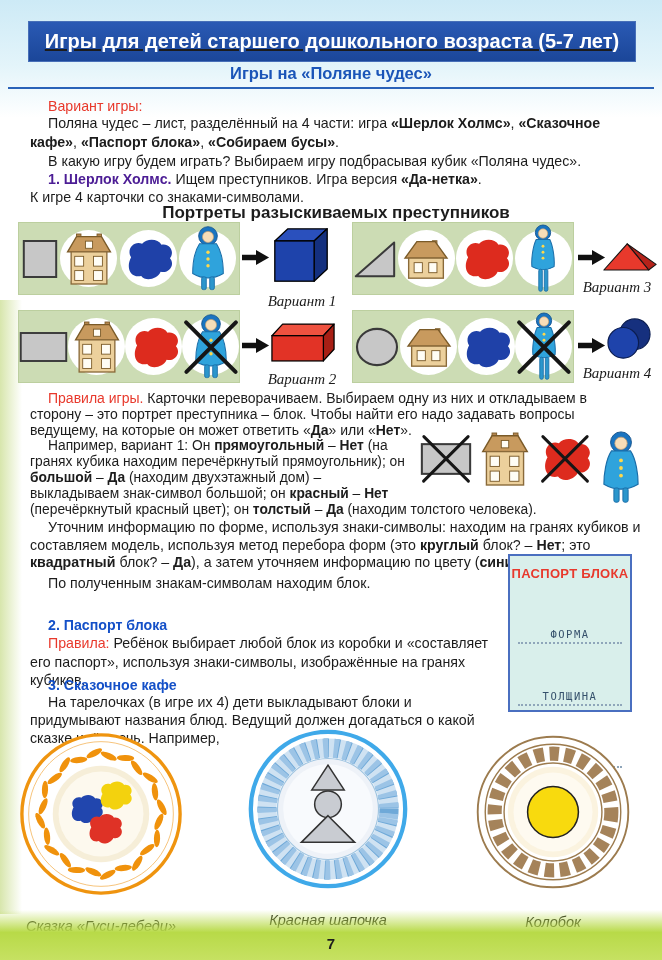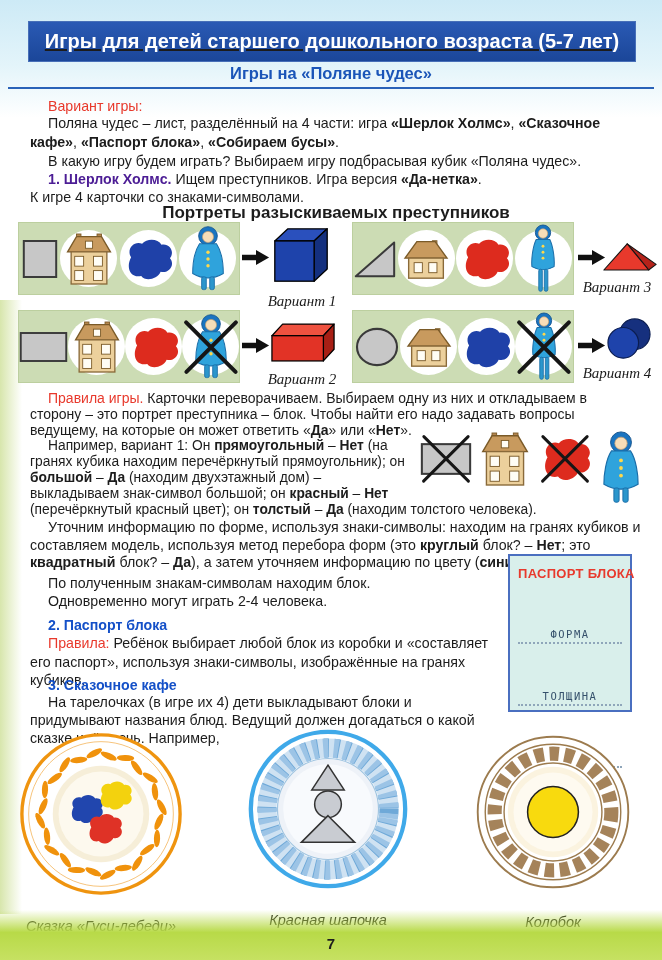--- a/index.html
+++ b/index.html
@@ -37,21 +37,21 @@
     width:66px;height:3.4px;background:#161616;border-radius:2px;z-index:3;}
   .xwrap::before{transform:translate(-50%,-50%) rotate(45deg);}
   .xwrap::after{transform:translate(-50%,-50%) rotate(-45deg);}
   .variant{position:absolute;font-family:"Liberation Serif",serif;font-style:italic;
     font-size:15px;color:#1c1c1c;text-align:center;}
   .abs{position:absolute;}
   .ex-strip{float:right;width:222px;height:62px;margin:-10px 0 2px 8px;
     display:flex;align-items:center;justify-content:space-between;overflow:visible;}
   .passport{position:absolute;left:508px;top:554px;width:124px;height:158px;
     background:#d9efeb;border:2px solid #4a6fc0;box-sizing:border-box;
-    display:flex;flex-direction:column;align-items:flex-start;padding:7px 8px 0 8px;}
+    display:flex;flex-direction:column;align-items:center;padding:7px 8px 0 8px;}
   .passport-title{color:#e8392c;font-weight:700;font-size:13px;letter-spacing:.3px;
     margin:3px 0 7px 0;white-space:nowrap;}
   .pfield{width:100%;text-align:center;border-bottom:2px dotted #8fa6ba;padding-bottom:2px;
     margin-bottom:6px;font-family:"DejaVu Sans Mono",monospace;font-size:10.5px;
     letter-spacing:1.5px;color:#35506b;margin-top:40px;}
   .plate{position:absolute;text-align:center;}
   .plate-label{font-style:italic;font-size:14.5px;color:#222;margin-top:18px;}
   .footer-bar{position:absolute;left:0;right:0;bottom:0;height:50px;
     background:linear-gradient(180deg,rgba(213,232,150,0) 0,#b8da48 45%,#c6e162 100%);}
   .pagenum{position:absolute;left:0;bottom:8px;width:662px;text-align:center;
@@ -299,21 +299,20 @@
         </span>
     <svg width="42" height="76" style="margin-bottom:-18px">
           <use href="#womanT"></use>
         </svg>
   </span>
   <span><span>Например, вариант 1: Он </span><span class="seg-b">прямоугольный</span><span> – </span><span class="seg-b">Нет</span><span> (на гранях кубика находим перечёркнутый прямоугольник); он </span><span class="seg-b">большой</span><span> – </span><span class="seg-b">Да</span><span> (находим двухэтажный дом) – выкладываем знак-символ большой; он </span><span class="seg-b">красный</span><span> – </span><span class="seg-b">Нет</span><span> (перечёркнутый красный цвет); он </span><span class="seg-b">толстый</span><span> – </span><span class="seg-b">Да</span><span> (находим толстого человека).</span></span>
 </div>
 
 <div class="txt ind" style="top:519px;line-height:17.5px"><span>Уточним информацию по форме, используя знаки-символы: находим на гранях кубиков и составляем модель, используя метод перебора форм (это </span><span class="seg-b">круглый</span><span> блок? – </span><span class="seg-b">Нет</span><span>; это </span><span class="seg-b">квадратный</span><span> блок? – </span><span class="seg-b">Да</span><span>), а затем уточняем информацию по цвету (</span><span class="seg-b">синий</span><span>? – </span><span class="seg-b">Да</span><span>).</span></div>
 <div class="txt ind" style="top:574px">По полученным знакам-символам находим блок.</div>
-<div class="txt ind" style="top:592px">Одновременно могут играть 2-4 человека.</div>
 
 <div class="txt ind bh" style="top:616px">2. Паспорт блока</div>
 <div class="txt ind" style="top:634px;width:468px"><span class="seg-red">Правила:</span><span> Ребёнок выбирает любой блок из коробки и «составляет его паспорт», используя знаки-символы, изображённые на гранях кубиков.</span></div>
 
 <div class="txt ind bh" style="top:676px">3. Сказочное кафе</div>
 <div class="txt ind" style="top:693px;width:456px;line-height:18px">На тарелочках (в игре их 4) дети выкладывают блоки и придумывают названия блюд. Ведущий должен догадаться о какой сказке идёт речь. Например,</div>
 
 <div class="passport">
   <svg width="28" height="28">
         <use href="#globe"></use>

